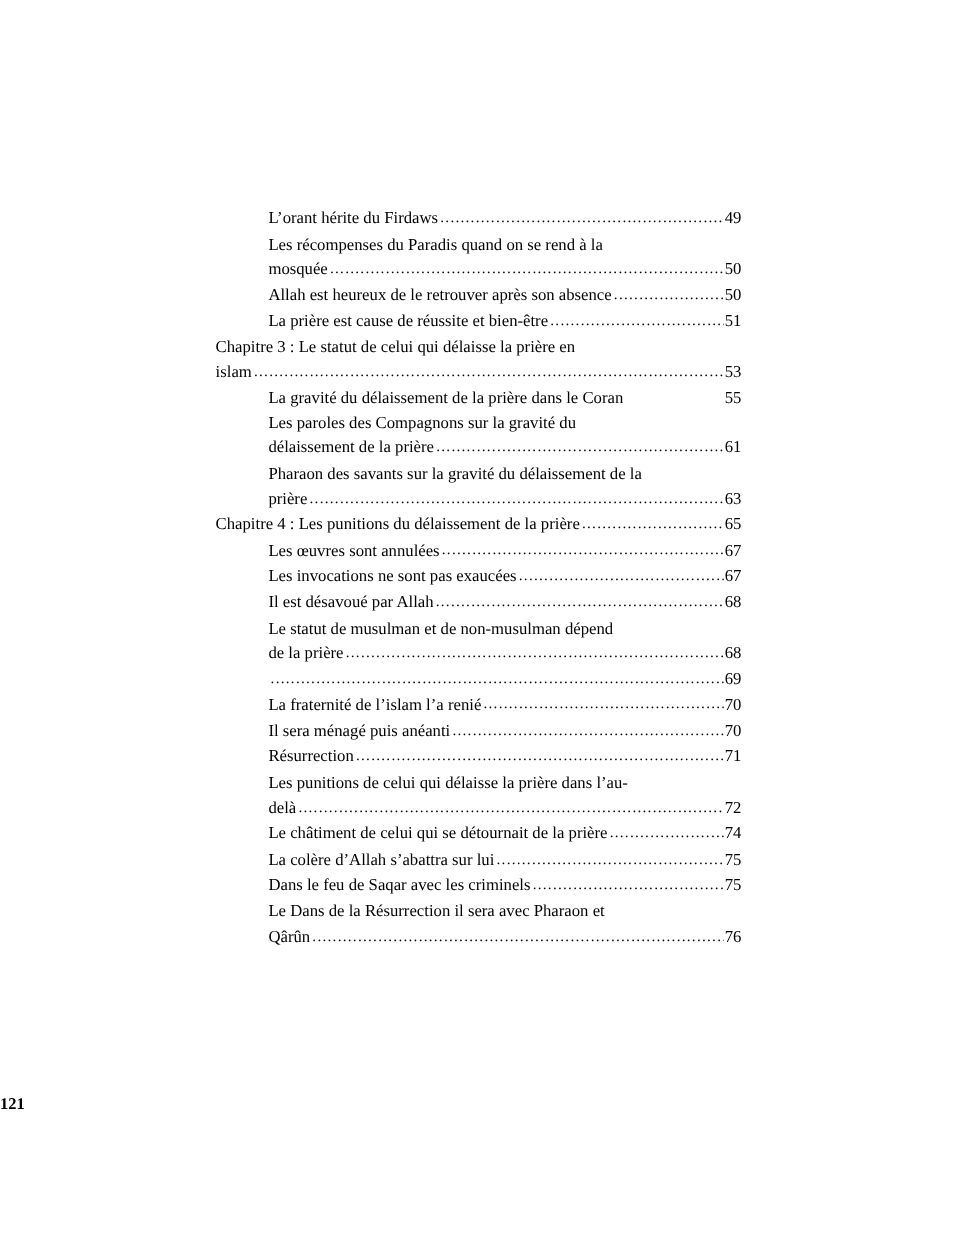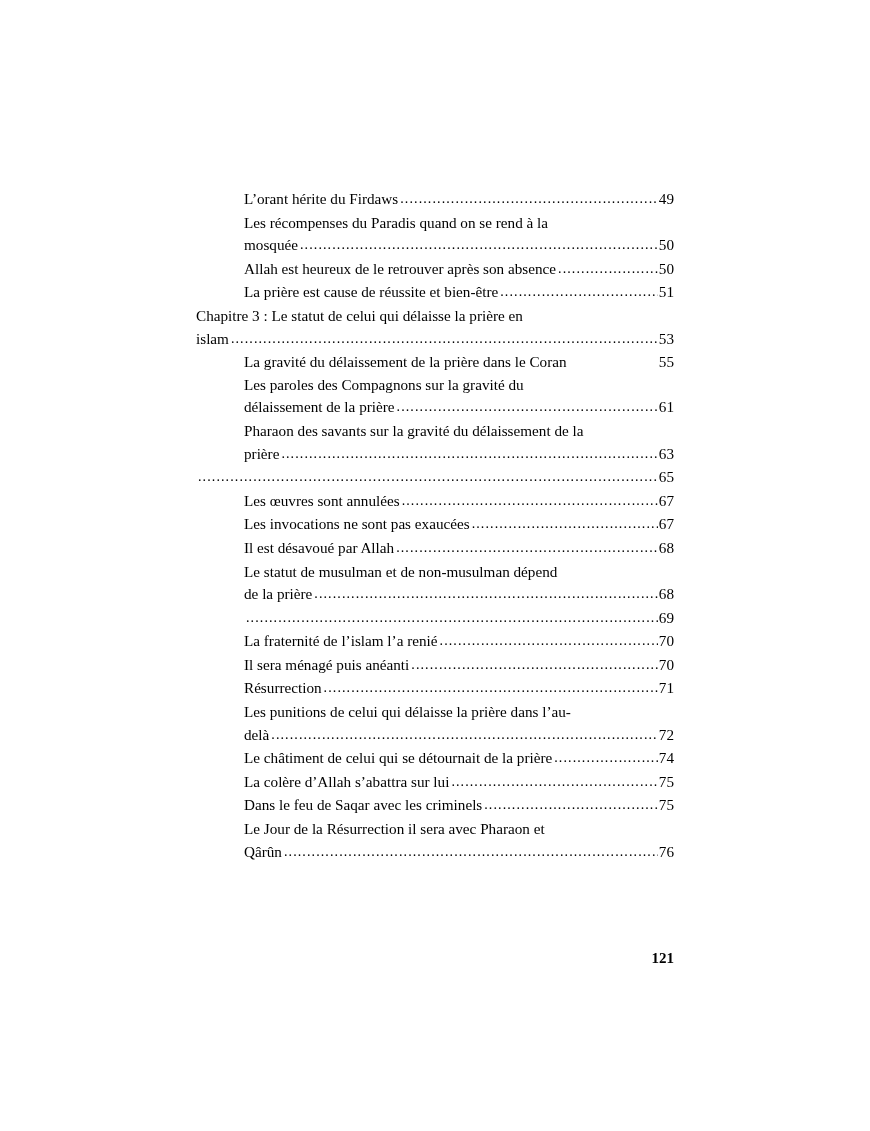--- a/index.html
+++ b/index.html
@@ -63,23 +63,22 @@
   .level-chapter .row2 {
     font-weight: normal;
     margin-left: 0px;
   }
   .level-sub {
     margin-left: 48px;
   }
   .folio {
     position: absolute;
     left: 0;
-    top: 950px;
+    top: 996px;
     width: 674px;
-    text-align: right;
     font-size: 15px;
     font-weight: bold;
     font-family: "Liberation Serif", "DejaVu Serif", serif;
   }
 </style>
 </head>
 <body>
 
 <div class="page">
   <div class="toc" id="toc">
@@ -146,20 +145,21 @@
           <span class="label">Pharaon des savants sur la gravité du délaissement de la</span>
         </div>
         <div class="row row2">
           <span class="label">prière</span>
           <span class="dots"> ........................................................................................................................</span>
           <span class="page-num">63</span>
         </div>
       </div>
       <div class="toc-entry level-chapter">
         <div class="row row1">
+          <span class="label">Chapitre 4 : Les punitions du délaissement de la prière</span>
           <span class="dots"> ........................................................................................................................</span>
           <span class="page-num">65</span>
         </div>
       </div>
       <div class="toc-entry level-sub">
         <div class="row row1">
           <span class="label">Les œuvres sont annulées</span>
           <span class="dots"> ........................................................................................................................</span>
           <span class="page-num">67</span>
         </div>
@@ -241,21 +241,21 @@
       </div>
       <div class="toc-entry level-sub">
         <div class="row row1">
           <span class="label">Dans le feu de Saqar avec les criminels</span>
           <span class="dots"> ........................................................................................................................</span>
           <span class="page-num">75</span>
         </div>
       </div>
       <div class="toc-entry level-sub">
         <div class="row row1">
-          <span class="label">Le Jour de la Résurrection il sera avec Pharaon et</span>
+          <span class="label">Le Dans de la Résurrection il sera avec Pharaon et</span>
         </div>
         <div class="row row2">
           <span class="label">Qârûn</span>
           <span class="dots"> ........................................................................................................................</span>
           <span class="page-num">76</span>
         </div>
       </div>
     </div>
   <div class="folio">121</div>
 </div>

